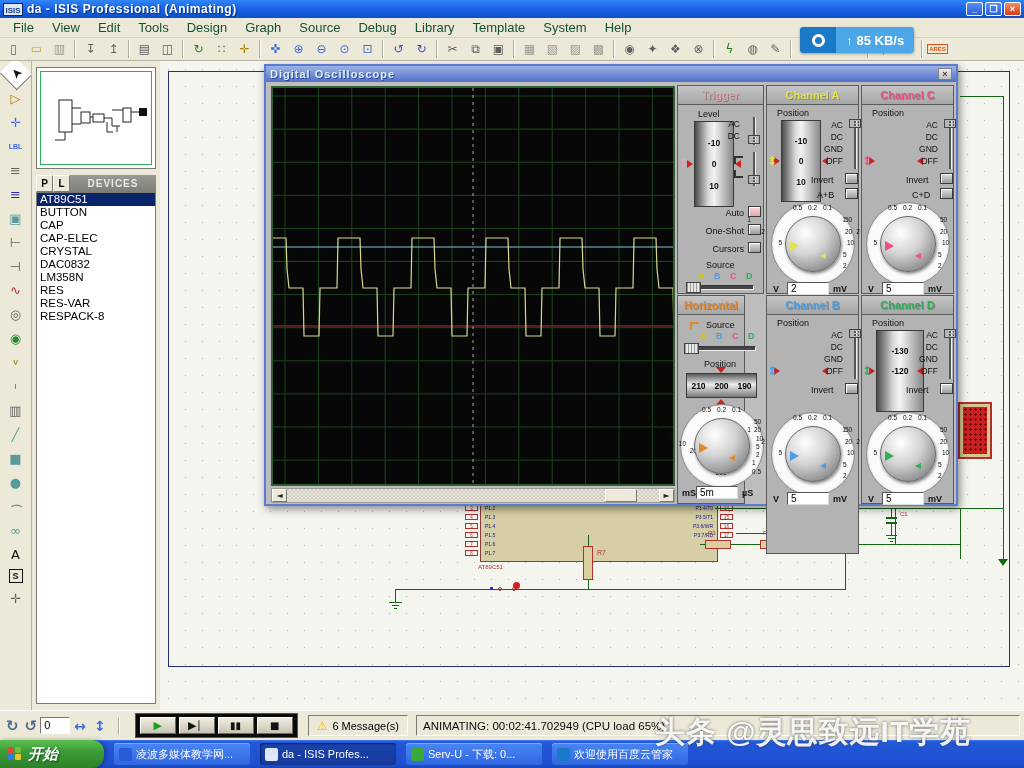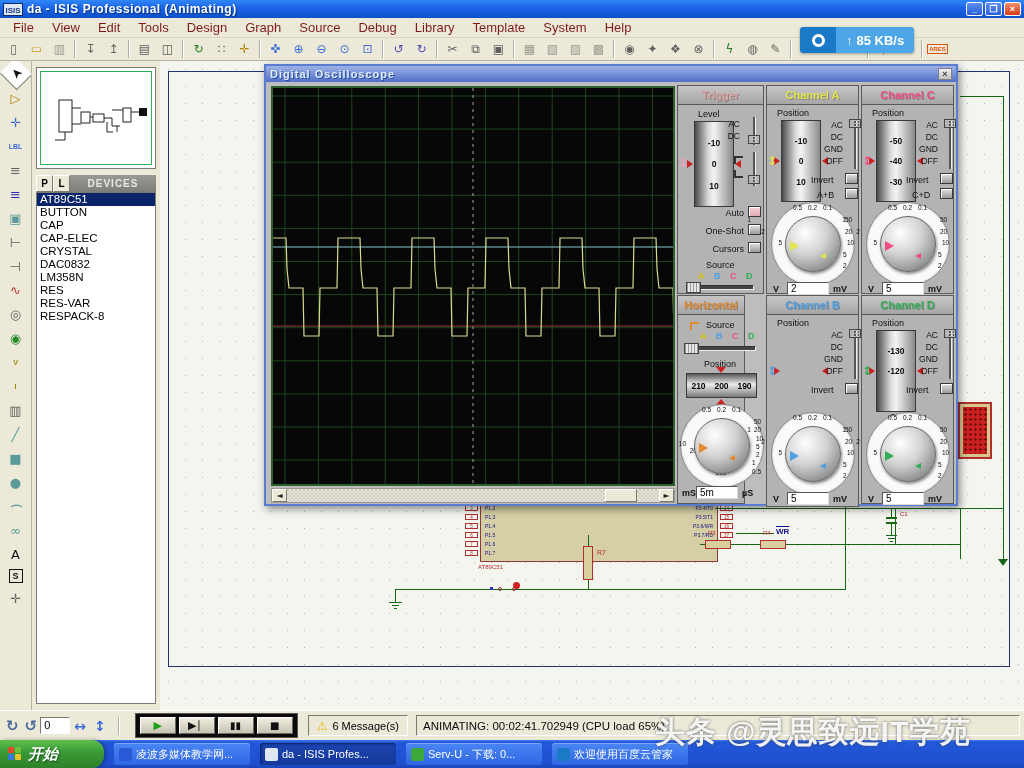--- a/index.html
+++ b/index.html
@@ -16,21 +16,21 @@
     font:bold 8px "Liberation Sans"; text-align:center; line-height:13px; border:1px solid #0a2a6a; margin-right:4px;}
   #titlebar .ttl { font:bold 12px "Liberation Sans"; text-shadow:1px 1px 1px #04307a; letter-spacing:.5px;}
   .winbtns { margin-left:auto; display:flex; gap:2px; }
   .wbtn { width:17px; height:14px; border-radius:2px; border:1px solid #fff;
     background:linear-gradient(180deg,#5a8ff5,#2a5fd5); color:#fff; font:bold 9px "Liberation Sans";
     text-align:center; line-height:12px; }
   .wbtn.close { background:linear-gradient(180deg,#f09070,#d33c14); }
 
   #menubar { left:0; top:18px; width:1024px; height:20px; background:#ece9d8;
     display:flex; align-items:center; padding-left:4px; border-bottom:1px solid #d8d4c4; z-index:40;}
-  .menuitem { font:13px "Liberation Sans"; color:#7f1d1d; padding:11px 9px; }
+  .menuitem { font:13px "Liberation Sans"; color:#14532d; padding:11px 9px; }
 
   #toolbar { left:0; top:38px; width:1024px; height:23px; background:#ece9d8;
     display:flex; align-items:center; padding-left:2px; border-bottom:1px solid #b8b4a4; z-index:40;}
   .tico { width:21px; height:19px; margin:0 1px; display:flex; align-items:center; justify-content:center;
     font:12px "DejaVu Sans", sans-serif; color:#555; }
   .tico.dis { color:#9a9a92; }
   .tsep { width:2px; height:18px; border-left:1px solid #b0aca0; border-right:1px solid #fff; margin:0 3px; }
   .aresbox { font:bold 6px "Liberation Sans"; color:#e05010; border:1px solid #e05010; padding:1px 1px; }
 
   
@@ -571,25 +571,20 @@
           <div class="kptr" style="left: 4px; top: 24px; border-left: 9px solid rgb(227, 227, 77);"></div>
           <div class="kptr2" style="left: 34px; top: 36px; border-right: 6px solid rgb(227, 227, 77);"></div>
         </div>
         <div class="unit" style="left: 6px; top: 198px;">V</div>
         <div class="vbox" style="left: 20px; top: 196px; width: 42px;">2</div>
         <div class="unit" style="left: 66px; top: 198px;">mV</div>
       </div>
       <div class="panel" style="left: 184px; top: 0px; width: 93px; height: 209px;">
         <div class="phdr" style="color: rgb(239, 77, 134);">Channel C</div>
         <div class="plabel" style="left: 10px; top: 22px;">Position</div>
-        <div class="thermo" style="left: 14px; top: 34px; width: 40px; height: 82px;">
-          <div class="tlabel" style="top: 14.5px;">-50</div>
-          <div class="tlabel" style="top: 35px;">-40</div>
-          <div class="tlabel" style="top: 55.5px;">-30</div>
-        </div>
         <div class="arrR" style="left: 7px; top: 71px;"></div>
         <div class="arrL" style="left: 55px; top: 71px;"></div>
         <div class="updn" style="left: 0px; top: 68px; color: rgb(239, 77, 134);">↕</div>
         <div class="cplbl" style="left: 52px; top: 34px;">AC</div>
         <div class="cplbl" style="left: 52px; top: 46px;">DC</div>
         <div class="cplbl" style="left: 52px; top: 58px;">GND</div>
         <div class="cplbl" style="left: 52px; top: 70px;">OFF</div>
         <div class="vslider" style="left: 82px; top: 33px; width: 12px; height: 50px;">
           <div class="track"></div>
           <div class="sthumbv" style="top: 0px;"></div>
@@ -613,21 +608,21 @@
         <div class="ktick" style="left: 76px; top: 164.8px;">5</div>
         <div class="ktick" style="left: 76px; top: 176.4px;">2</div>
         <div class="knob" style="left: 18px; top: 130px;">
           <div class="kptr" style="left: 4px; top: 24px; border-left: 9px solid rgb(239, 77, 134);"></div>
           <div class="kptr2" style="left: 34px; top: 36px; border-right: 6px solid rgb(239, 77, 134);"></div>
         </div>
         <div class="unit" style="left: 6px; top: 198px;">V</div>
         <div class="vbox" style="left: 20px; top: 196px; width: 42px;">5</div>
         <div class="unit" style="left: 66px; top: 198px;">mV</div>
       </div>
-      <div class="panel" style="left: 89px; top: 210px; width: 93px; height: 212px;">
+      <div class="panel" style="left: 89px; top: 210px; width: 93px; height: 259px;">
         <div class="phdr" style="color: rgb(77, 159, 227);">Channel B</div>
         <div class="plabel" style="left: 10px; top: 22px;">Position</div>
         <div class="arrR" style="left: 7px; top: 71px;"></div>
         <div class="arrL" style="left: 55px; top: 71px;"></div>
         <div class="updn" style="left: 0px; top: 68px; color: rgb(77, 159, 227);">↕</div>
         <div class="cplbl" style="left: 52px; top: 34px;">AC</div>
         <div class="cplbl" style="left: 52px; top: 46px;">DC</div>
         <div class="cplbl" style="left: 52px; top: 58px;">GND</div>
         <div class="cplbl" style="left: 52px; top: 70px;">OFF</div>
         <div class="vslider" style="left: 82px; top: 33px; width: 12px; height: 50px;">
@@ -654,21 +649,21 @@
           <div class="kptr" style="left: 4px; top: 24px; border-left: 9px solid rgb(77, 159, 227);"></div>
           <div class="kptr2" style="left: 34px; top: 36px; border-right: 6px solid rgb(77, 159, 227);"></div>
         </div>
         <div class="unit" style="left: 6px; top: 198px;">V</div>
         <div class="vbox" style="left: 20px; top: 196px; width: 42px;">5</div>
         <div class="unit" style="left: 66px; top: 198px;">mV</div>
       </div>
       <div class="panel" style="left: 184px; top: 210px; width: 93px; height: 209px;">
         <div class="phdr" style="color: rgb(47, 174, 87);">Channel D</div>
         <div class="plabel" style="left: 10px; top: 22px;">Position</div>
-        <div class="thermo" style="left: 14px; top: 34px; width: 40px; height: 82px;">
+        <div class="thermo" style="left: 14px; top: 34px; width: 48px; height: 82px;">
           <div class="tlabel" style="top: 14.5px;">-130</div>
           <div class="tlabel" style="top: 35px;">-120</div>
           <div class="tlabel" style="top: 55.5px; margin-top: 25px;">-110</div>
         </div>
         <div class="arrR" style="left: 7px; top: 71px;"></div>
         <div class="arrL" style="left: 55px; top: 71px;"></div>
         <div class="updn" style="left: 0px; top: 68px; color: rgb(47, 174, 87);">↕</div>
         <div class="cplbl" style="left: 52px; top: 34px;">AC</div>
         <div class="cplbl" style="left: 52px; top: 46px;">DC</div>
         <div class="cplbl" style="left: 52px; top: 58px;">GND</div>

